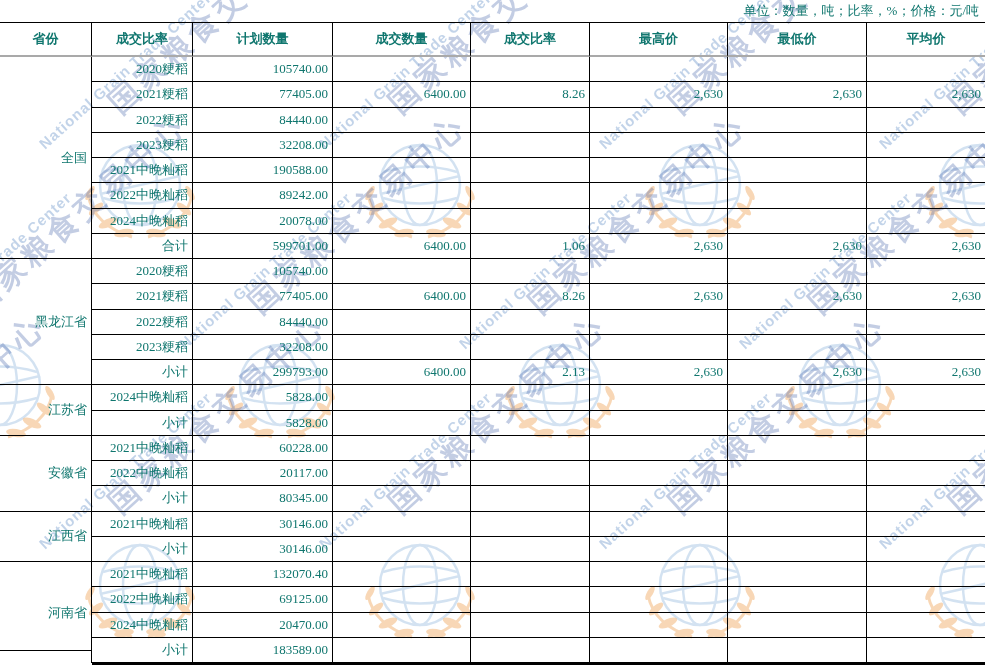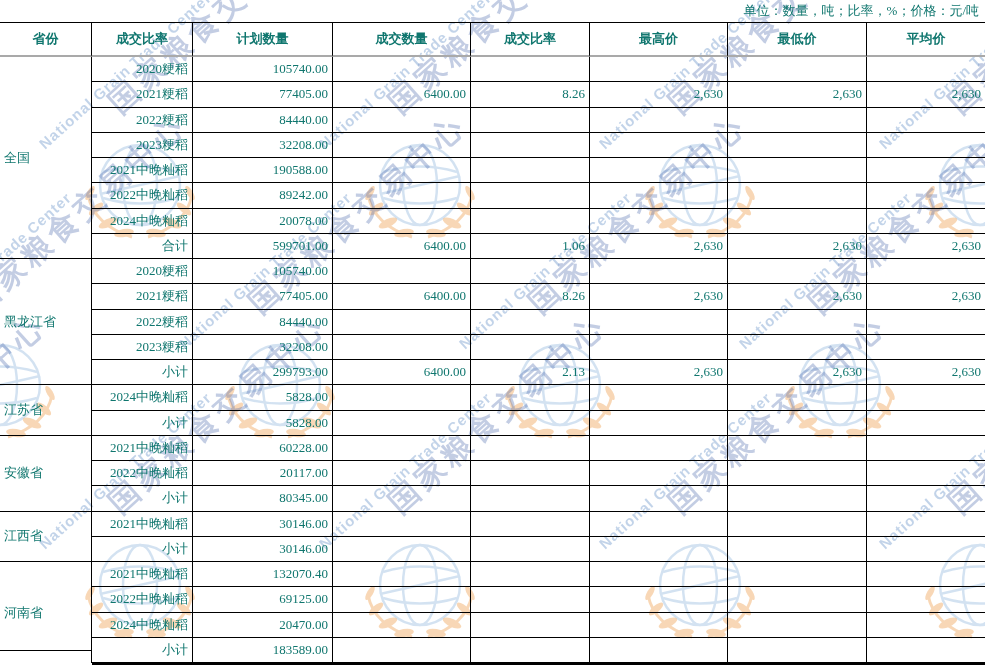--- a/index.html
+++ b/index.html
@@ -20,21 +20,21 @@
   table{border-collapse:separate;border-spacing:0;table-layout:fixed;width:985px;}
   th,td{box-sizing:border-box;padding:0 4px;overflow:hidden;white-space:nowrap;background:transparent;}
   th{
     height:35px;font-size:13px;font-weight:bold;text-align:center;vertical-align:middle;
     border-top:1px solid #000;border-right:1px solid #000;border-bottom:2px solid #a9a9a9;
   }
   th:last-child{border-right:none;font-family:Liberation Mono, monospace;}
   td{height:25.25px;font-size:13px;vertical-align:middle;
      border-right:1px solid #000;border-bottom:1px solid #000;}
   td:last-child{border-right:none;}
-  td.prov{text-align:left;}
+  td.prov{text-align:right;}
   td.prov-last{border-bottom:none;}
   td.year{text-align:right;}
   td.num{text-align:right;}
   
   #prov-endline{position:absolute;left:0;top:650px;width:92px;height:1px;background:#000;z-index:4;}
   #bottom-rule{position:absolute;left:92px;top:662px;width:893px;height:3px;background:#000;z-index:4;}
 </style>
 </head>
 <body>
 

